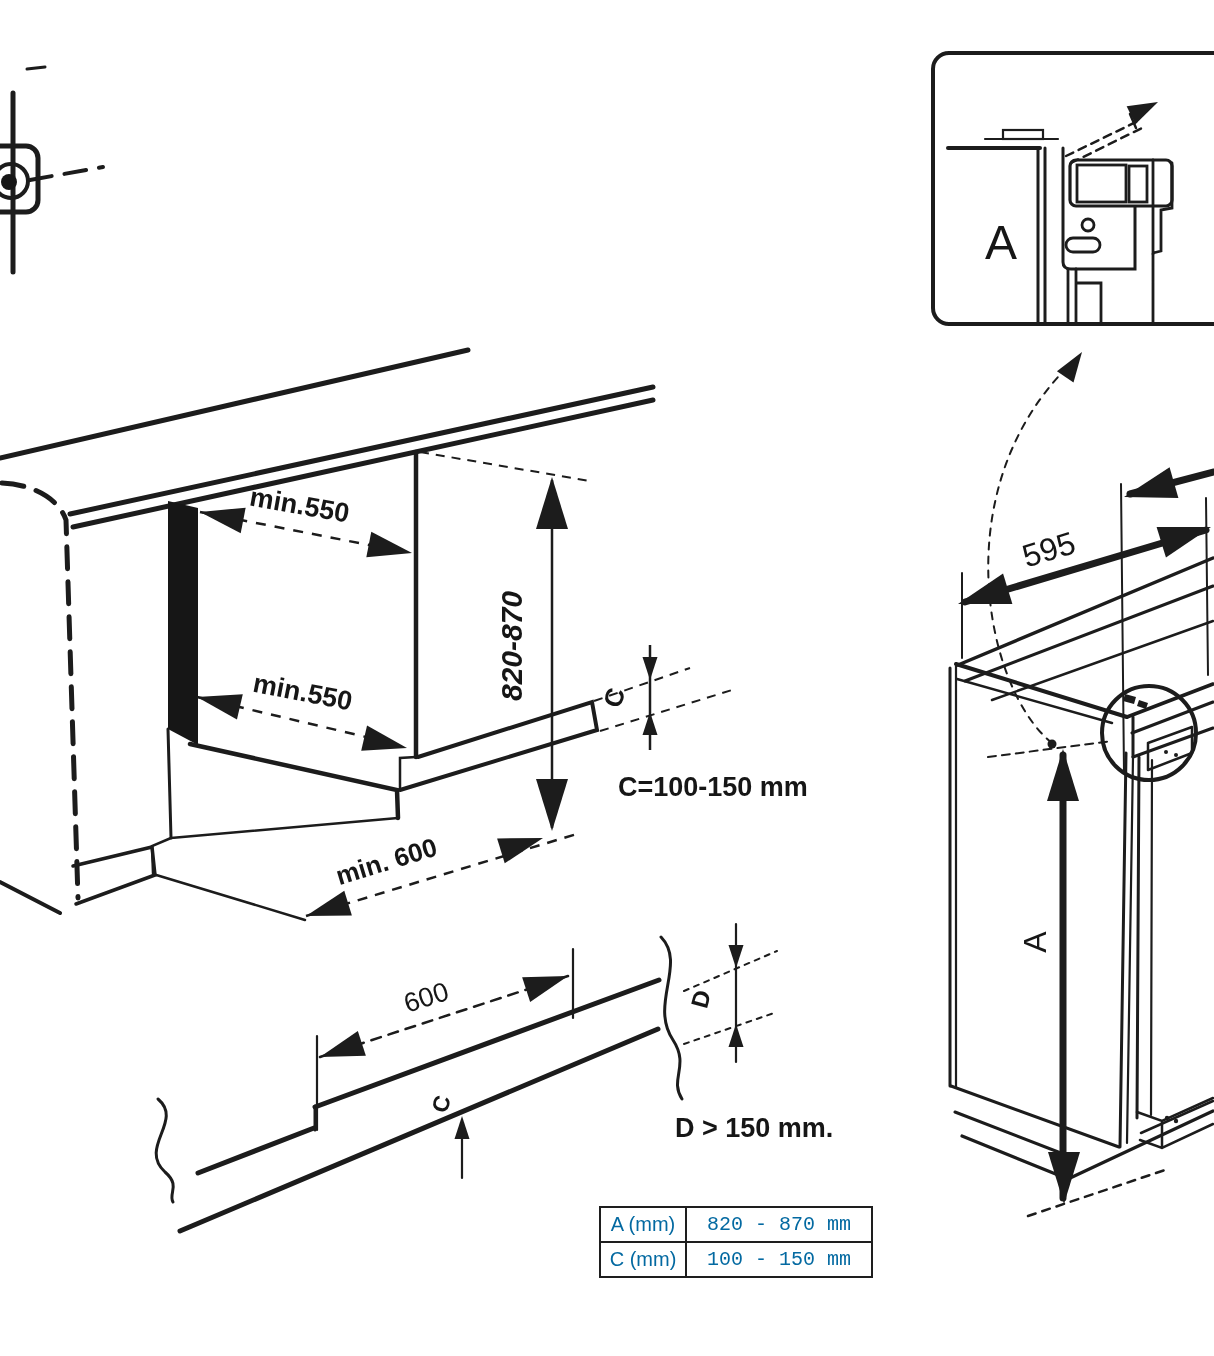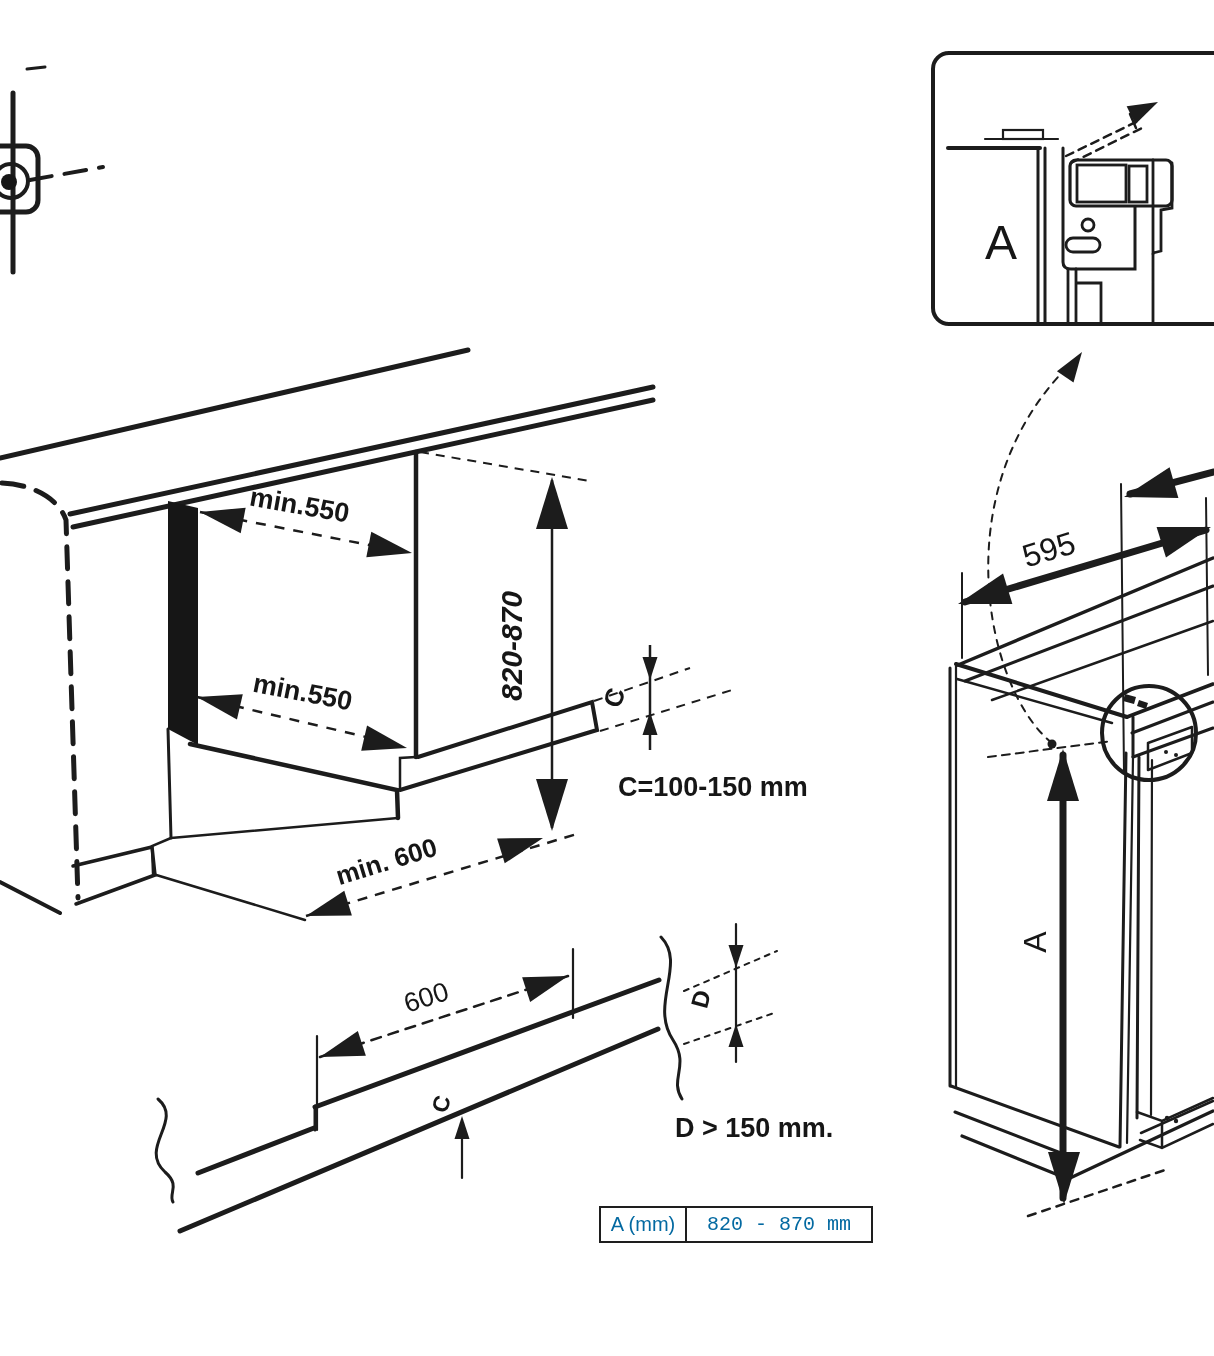--- a/index.html
+++ b/index.html
@@ -202,15 +202,19 @@
   <text class="t" font-size="32" text-anchor="middle" transform="translate(1052,560) rotate(-17)">595</text>
   <text class="t" font-size="32" text-anchor="middle" transform="translate(1046,942) rotate(-90)">A</text>
 </svg>
 
 <table class="spec-table">
   <tbody>
         <tr>
     <td class="param">A (mm)</td>
     <td class="value">820 - 870 mm</td>
   </tr>
+  <tr>
+    <td class="param">C (mm)</td>
+    <td class="value">100 - 150 mm</td>
+  </tr>
 </tbody>
     </table>
 </div>
 
 </body></html>

